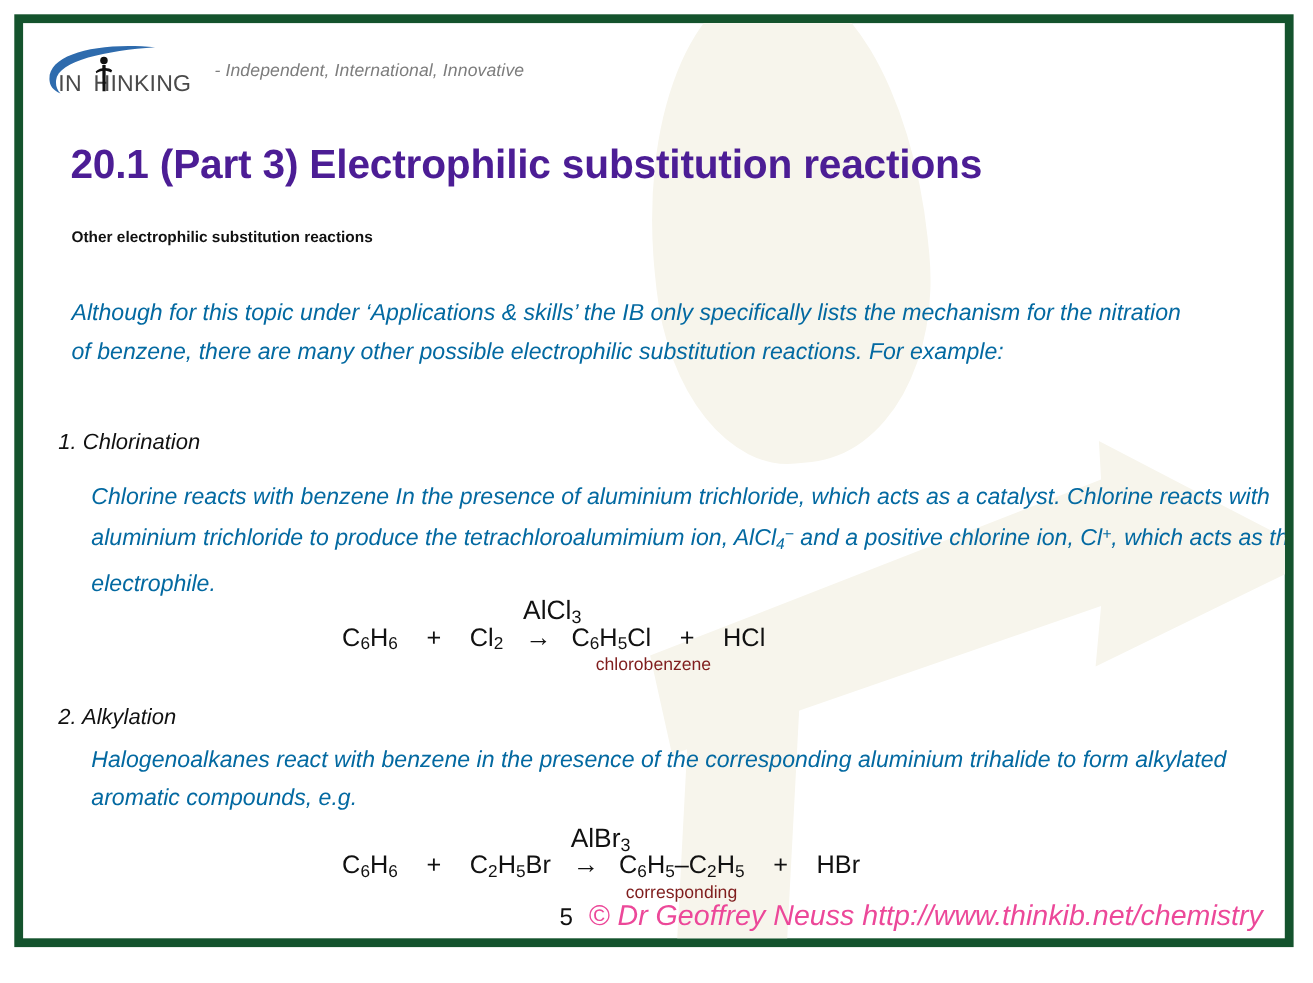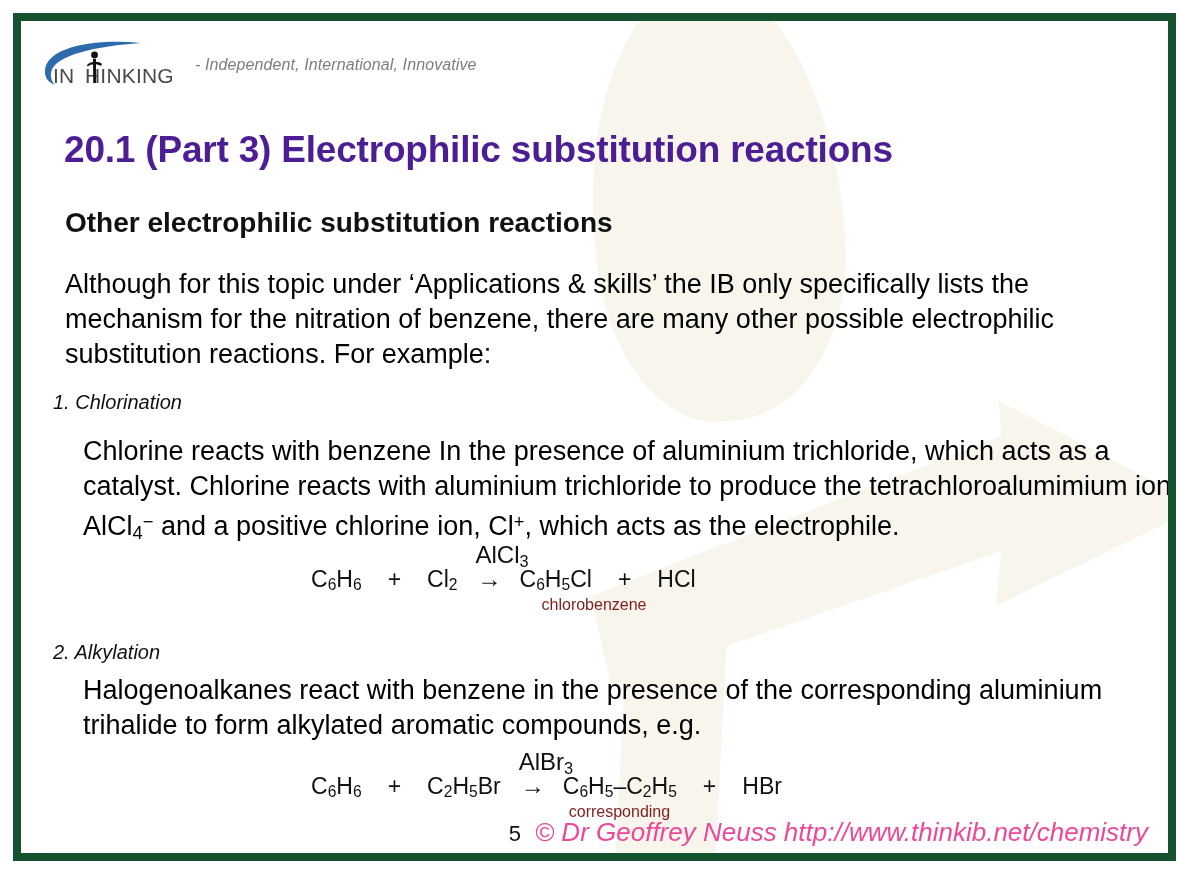--- a/index.html
+++ b/index.html
@@ -104,30 +104,31 @@
     font-weight: bold;
     color: #4c1d95;
     letter-spacing: -.2px;
     white-space: nowrap;
   }
 
   .subhead {
     position: absolute;
     left: 44px;
     top: 186px;
-    font-size: 28px;
+    font-size: 14px;
     font-weight: bold;
     color: #111111;
   }
 
   .para {
     position: absolute;
-    font-size: 27px;
+    font-size: 21px;
     line-height: 35px;
-    color: #000000;
+    color: #0369a1;
+    font-style: italic;
   }
   .para-intro {
     left: 44px;
     top: 246px;
     width: 1030px;
   }
 
   .numhead {
     position: absolute;
     font-size: 20px;

